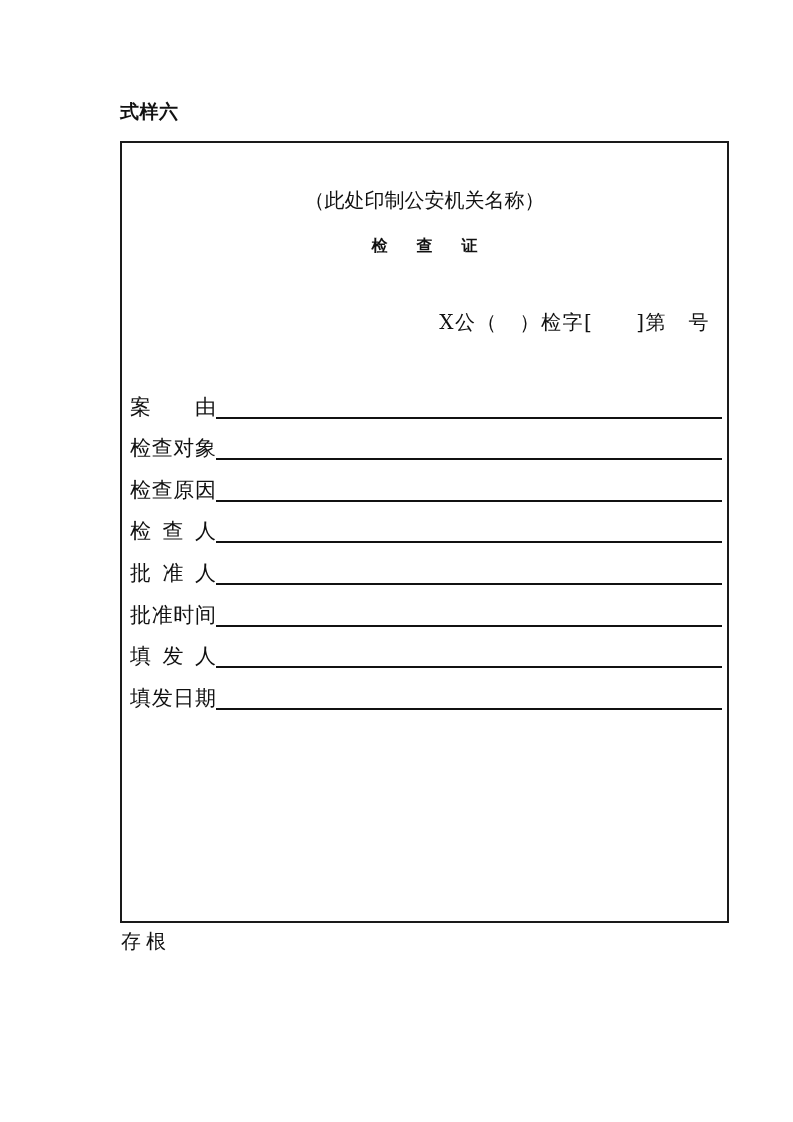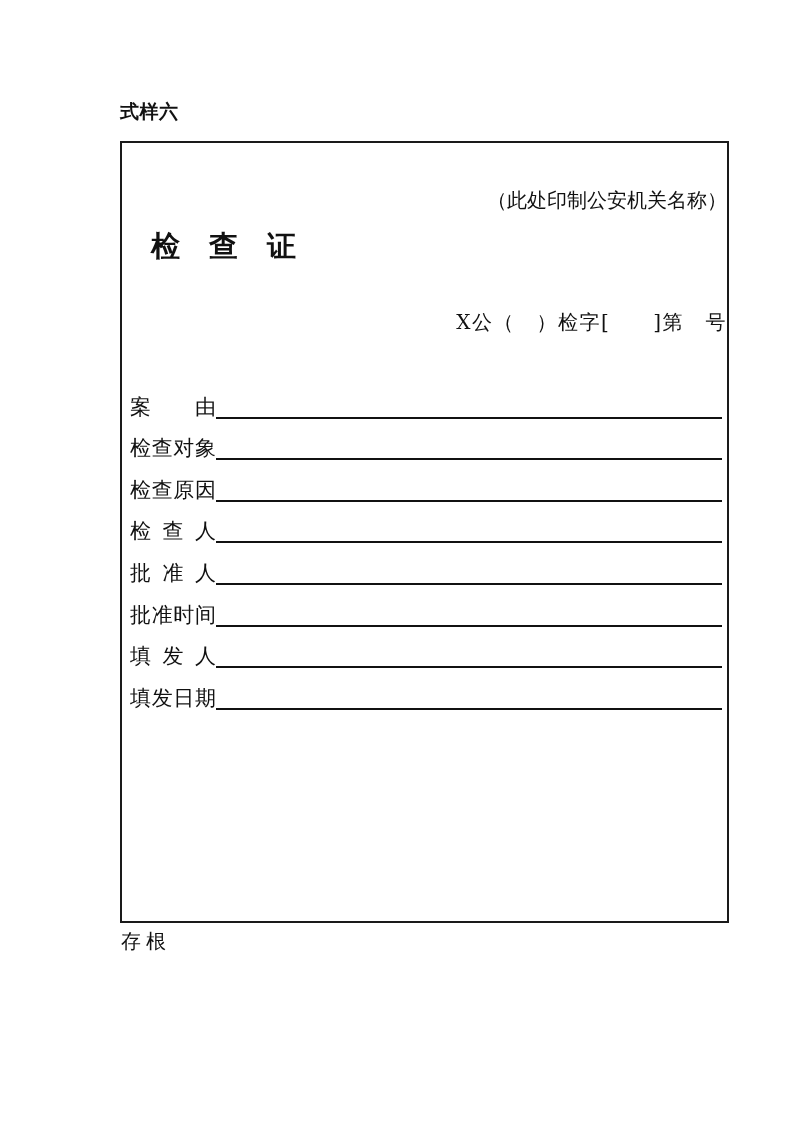--- a/index.html
+++ b/index.html
@@ -26,36 +26,38 @@
   }
   .form-box {
     position: absolute;
     left: 120px; top: 141px;
     width: 609px; height: 782px;
     border: 2px solid #1a1a1a;
     background: #ffffff;
   }
   .org-name {
     margin-top: 46px;
-    text-align: right;
+    text-align: center;
     font-size: 20px;
     line-height: 22px;
   }
   .cert-title {
     margin-top: 22px;
+    text-align: center;
     font-family: "DejaVu Sans", "Liberation Sans", sans-serif;
     font-weight: bold;
-    font-size: 29px;
+    font-size: 16px;
     line-height: 26px;
     letter-spacing: 29px;
     padding-left: 29px; 
   }
   .doc-no {
     margin-top: 52px;
     text-align: right;
+    padding-right: 17px;
     font-size: 20px;
     line-height: 22px;
     letter-spacing: 1.5px;
   }
   .fields {
     position: absolute;
     left: 0; top: 234px;
     width: 100%;
     padding: 0 5px 0 8px;
   }

